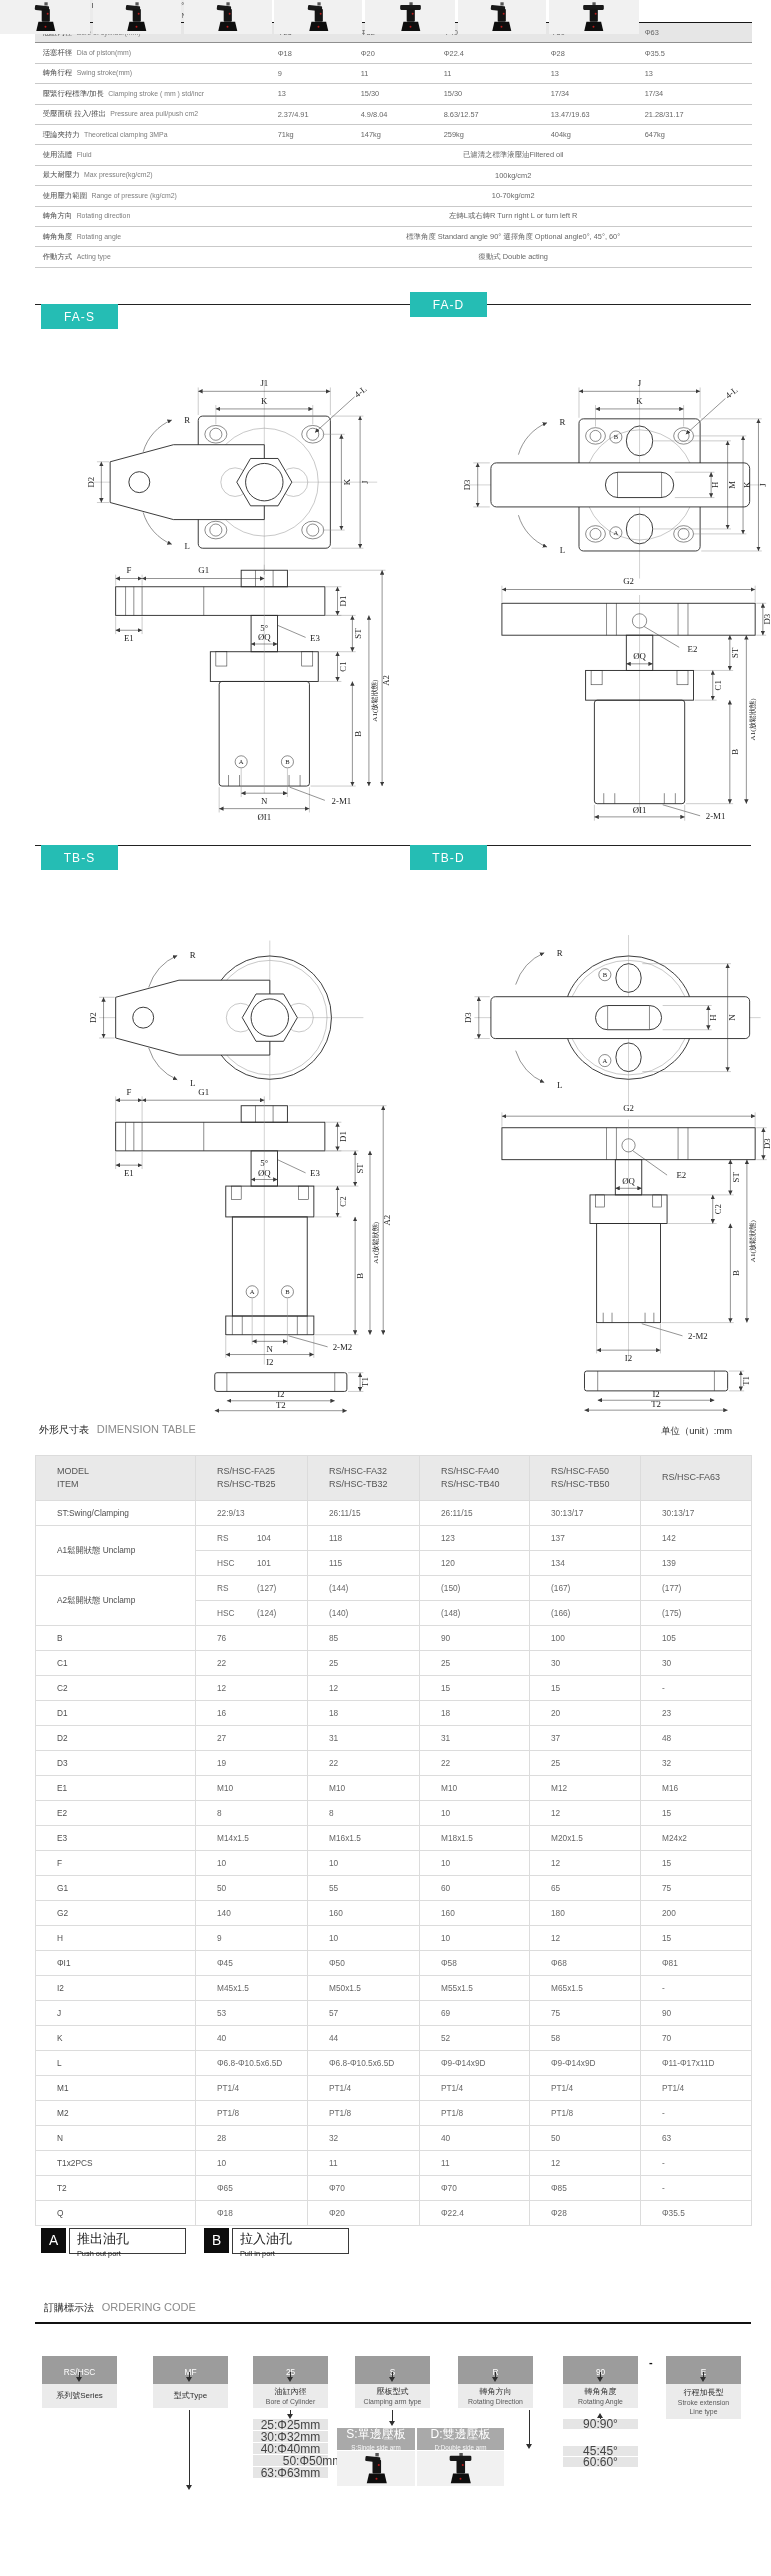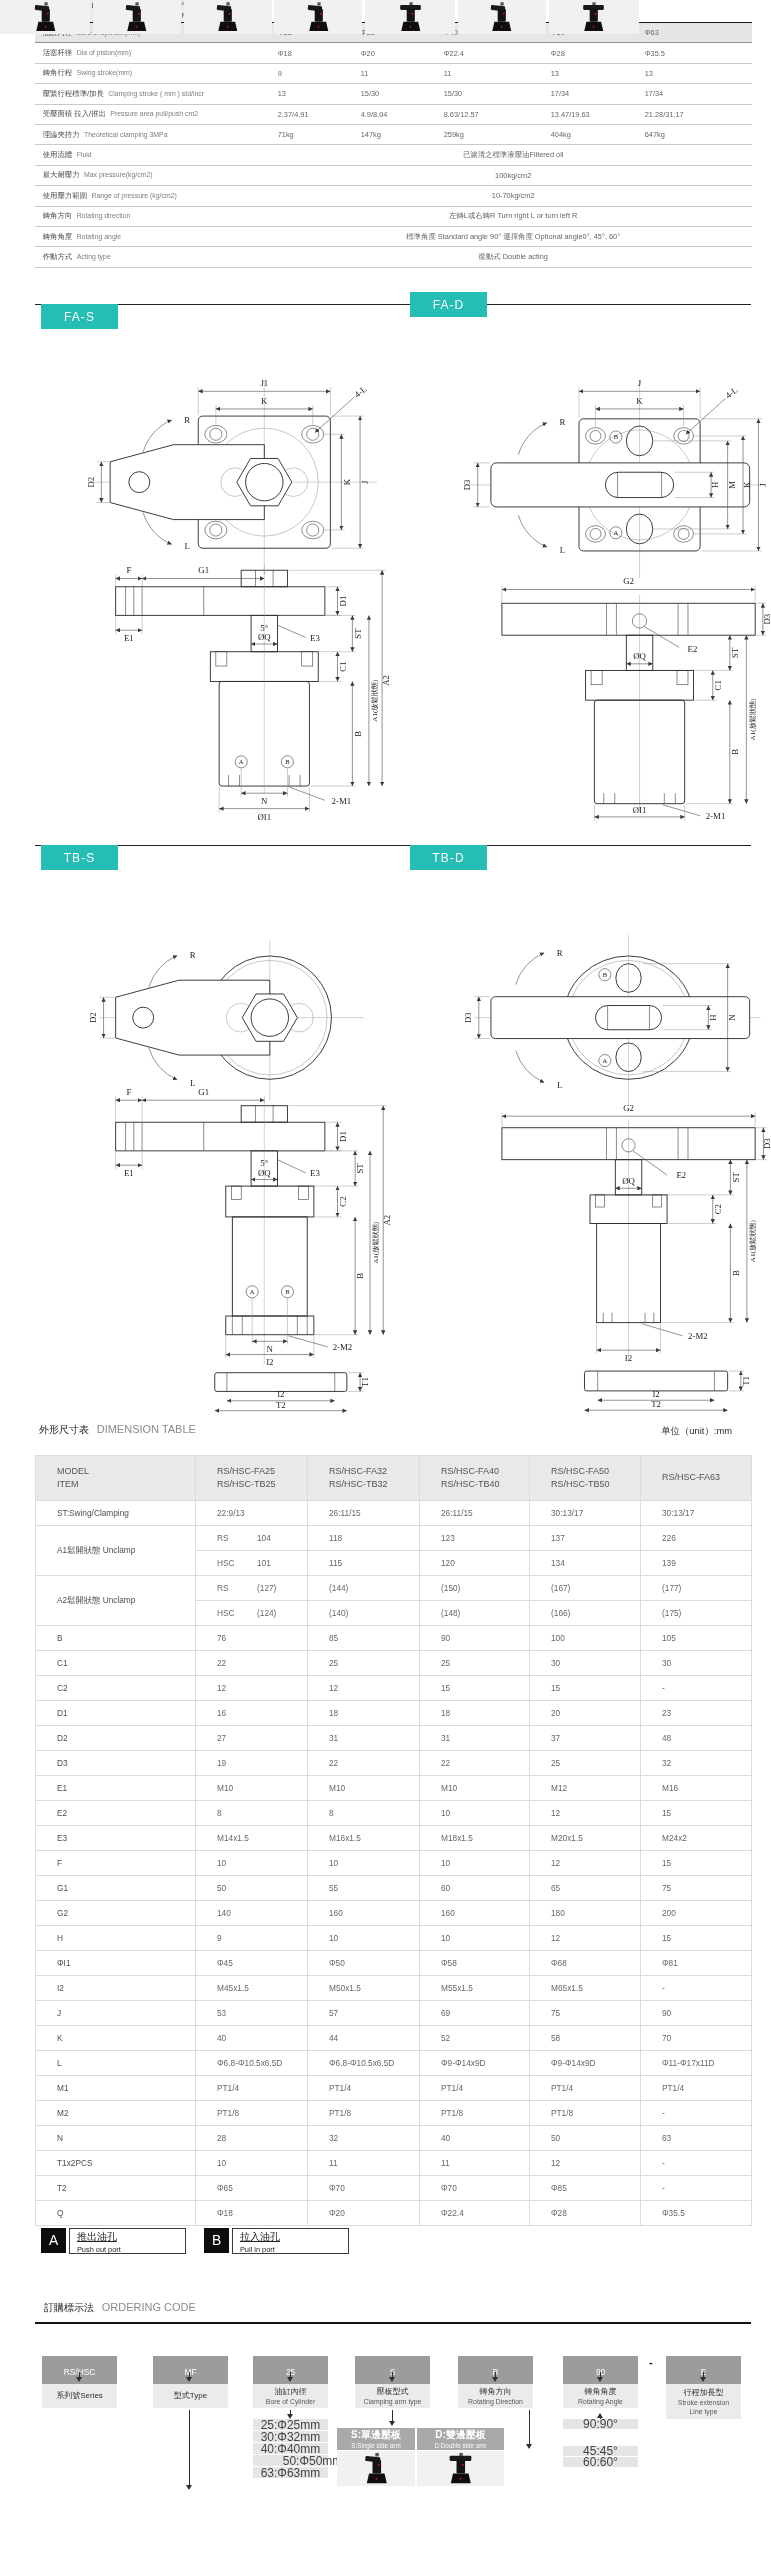--- a/index.html
+++ b/index.html
@@ -42,38 +42,38 @@
   table.dim th{background:#e9e9e9;height:44px;font-size:9px;color:#555;}
   table.dim th div{line-height:1.5;}
   table.dim tr.body{height:25px;}
   table.dim td{font-size:8.3px;color:#676767;}
   table.dim td.lbl,table.dim td.glbl{color:#4f4f4f;}
   table.dim td .sub{display:inline-block;width:40px;}
   
   .legend-key{width:25px;height:25px;background:#0d0d0d;color:#fff;font-size:13.8px;
               display:flex;align-items:center;justify-content:center;}
   .legend-box{height:23px;border:1.1px solid #3a3a3a;padding:1.1px 0 0 6.6px;}
-  .legend-box .zh{font-size:10px;color:#222;display:block;line-height:1.45;text-decoration:underline;}
+  .legend-box .zh{font-size:13px;color:#222;display:block;line-height:1.45;}
   .legend-box .en{font-size:7.4px;color:#222;display:block;line-height:1.45;}
   
   .code-box{height:31px;background:#9c9c9c;color:#fff;font-size:8.3px;
             display:flex;align-items:center;justify-content:center;}
   .dash{font-size:11px;color:#111;font-weight:bold;}
   .desc-box{background:#ebebeb;text-align:center;display:flex;flex-direction:column;
             justify-content:center;}
   .desc-box .l1{font-size:8px;color:#2f2f2f;line-height:1.4;}
   .desc-box .l2,.desc-box .l3{font-size:6.9px;color:#585858;line-height:1.35;}
   .opt{background:#e5e5e5;text-align:center;font-size:12px;color:#444;
        display:flex;align-items:center;justify-content:center;}
   .dir-box{background:#ebebeb;text-align:center;display:flex;flex-direction:column;justify-content:center;}
   .dir-box .l1{font-size:7.4px;color:#2f2f2f;line-height:1.4;}
   .dir-box .l2{font-size:6.9px;color:#585858;line-height:1.3;}
   .gray-label{background:#a9a9a9;color:#fff;text-align:center;display:flex;
               flex-direction:column;justify-content:center;}
-  .gray-label .l1{font-size:10px;line-height:1.45;font-weight:bold;}
+  .gray-label .l1{font-size:12px;line-height:1.45;}
   .gray-label .l2{font-size:6.3px;line-height:1.3;opacity:.95;}
   .photo{background:#f1f1f1;display:flex;align-items:center;justify-content:center;}
   .varr{width:1.1px;background:#2f2f2f;}
   .varr:after{content:'';position:absolute;bottom:-5px;left:-2.8px;
               border:3.3px solid transparent;border-top:5px solid #2f2f2f;}
   .varr-up:before{content:'';position:absolute;top:-5px;left:-2.8px;
               border:3.3px solid transparent;border-bottom:5px solid #2f2f2f;}
   .varr-up{width:1.1px;background:#2f2f2f;}
 </style>
 </head>
@@ -664,21 +664,21 @@
           <td>26:11/15</td>
           <td>30:13/17</td>
           <td>30:13/17</td>
         </tr>
         <tr class="body">
           <td class="glbl" rowspan="2">A1鬆開狀態 Unclamp</td>
           <td><span class="sub">RS</span><span class="v">104</span></td>
           <td>118</td>
           <td>123</td>
           <td>137</td>
-          <td>226</td>
+          <td>142</td>
         </tr>
         <tr class="body">
           <td><span class="sub">HSC</span><span class="v">101</span></td>
           <td>115</td>
           <td>120</td>
           <td>134</td>
           <td>139</td>
         </tr>
         <tr class="body">
           <td class="glbl" rowspan="2">A2鬆開狀態 Unclamp</td>

